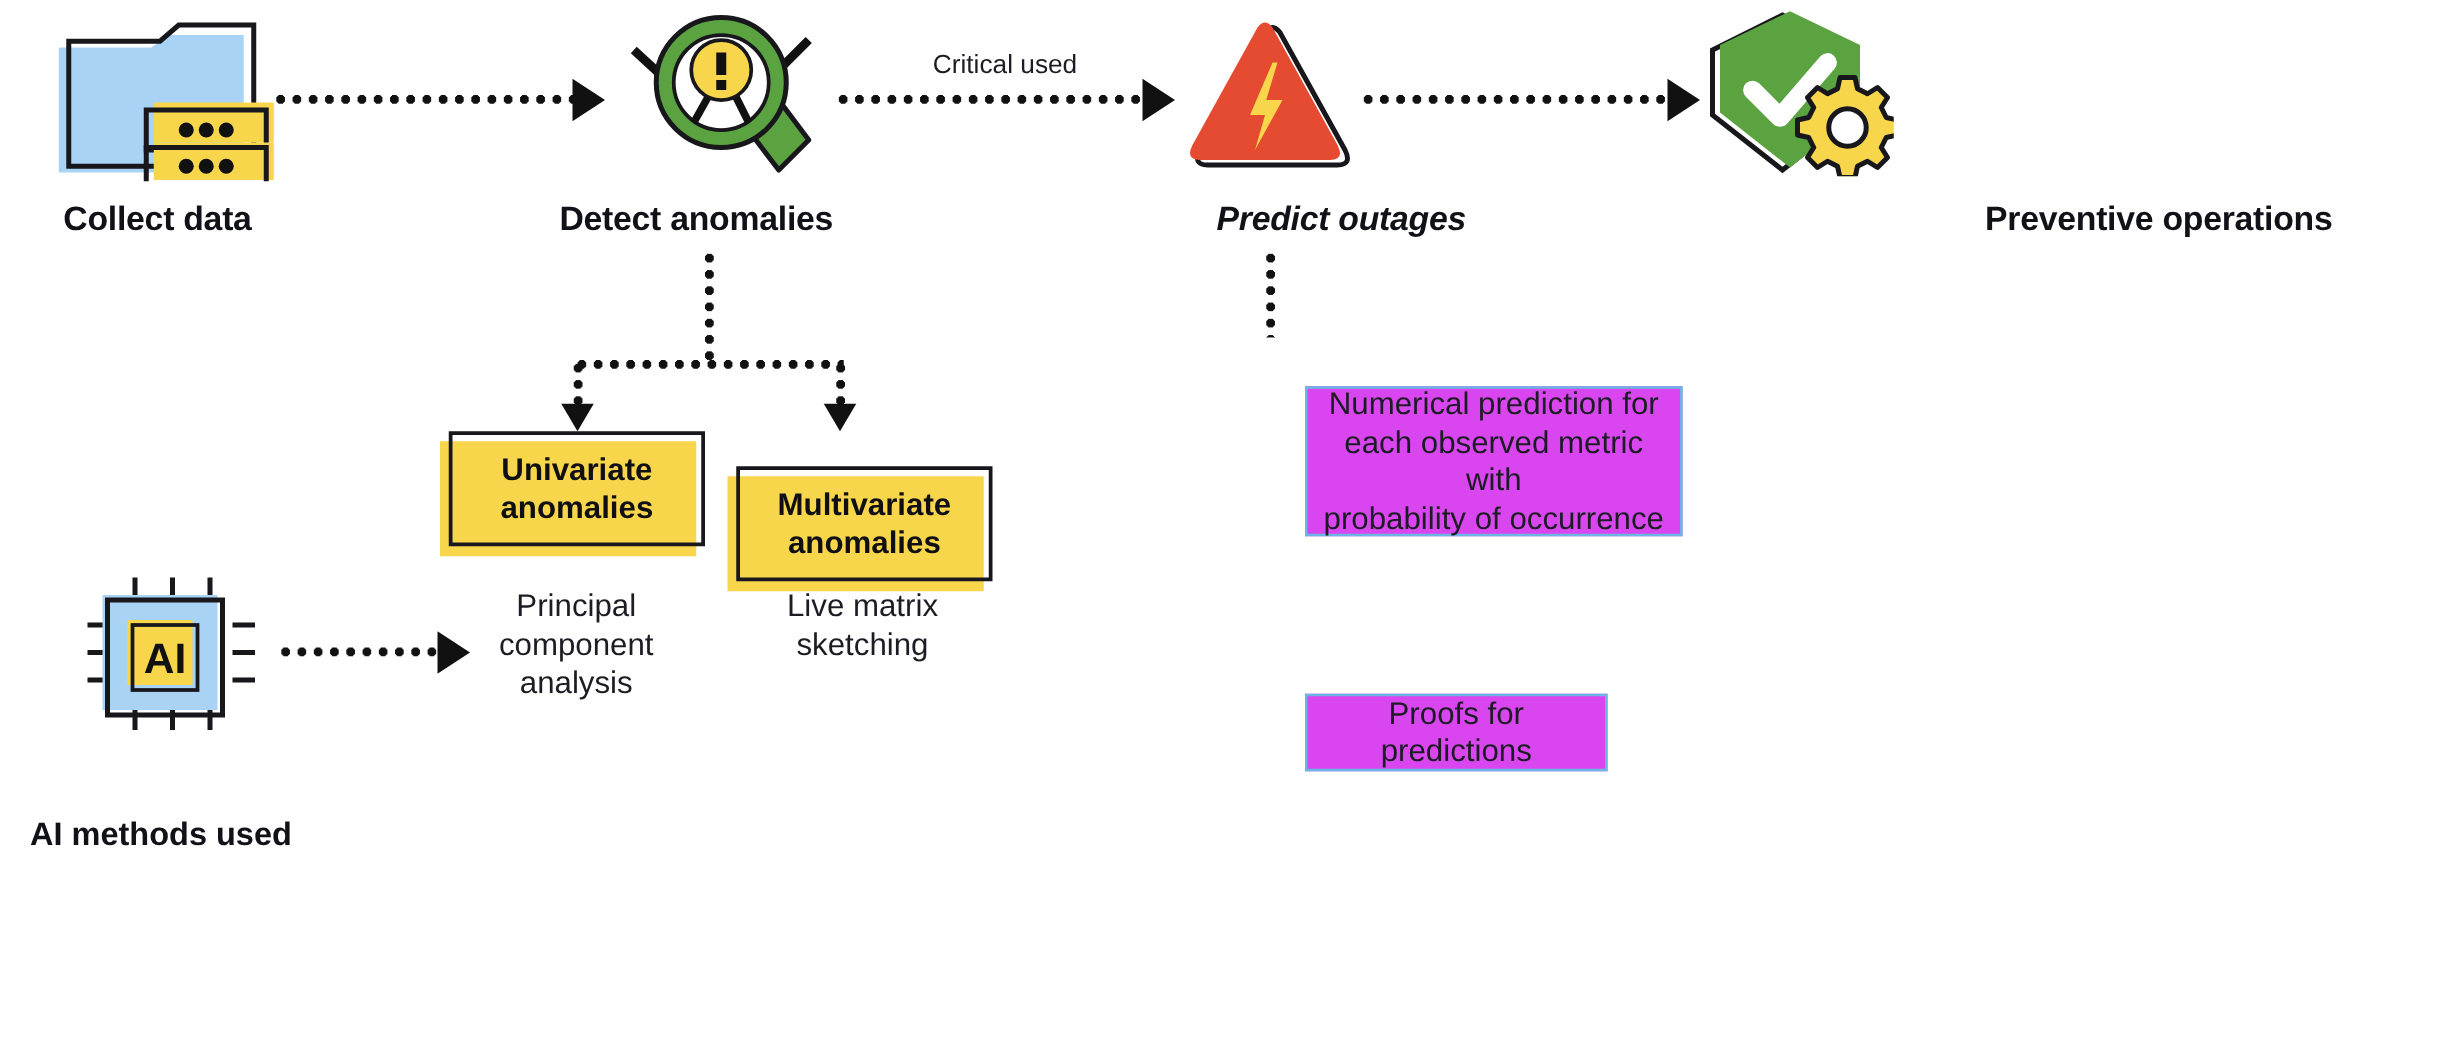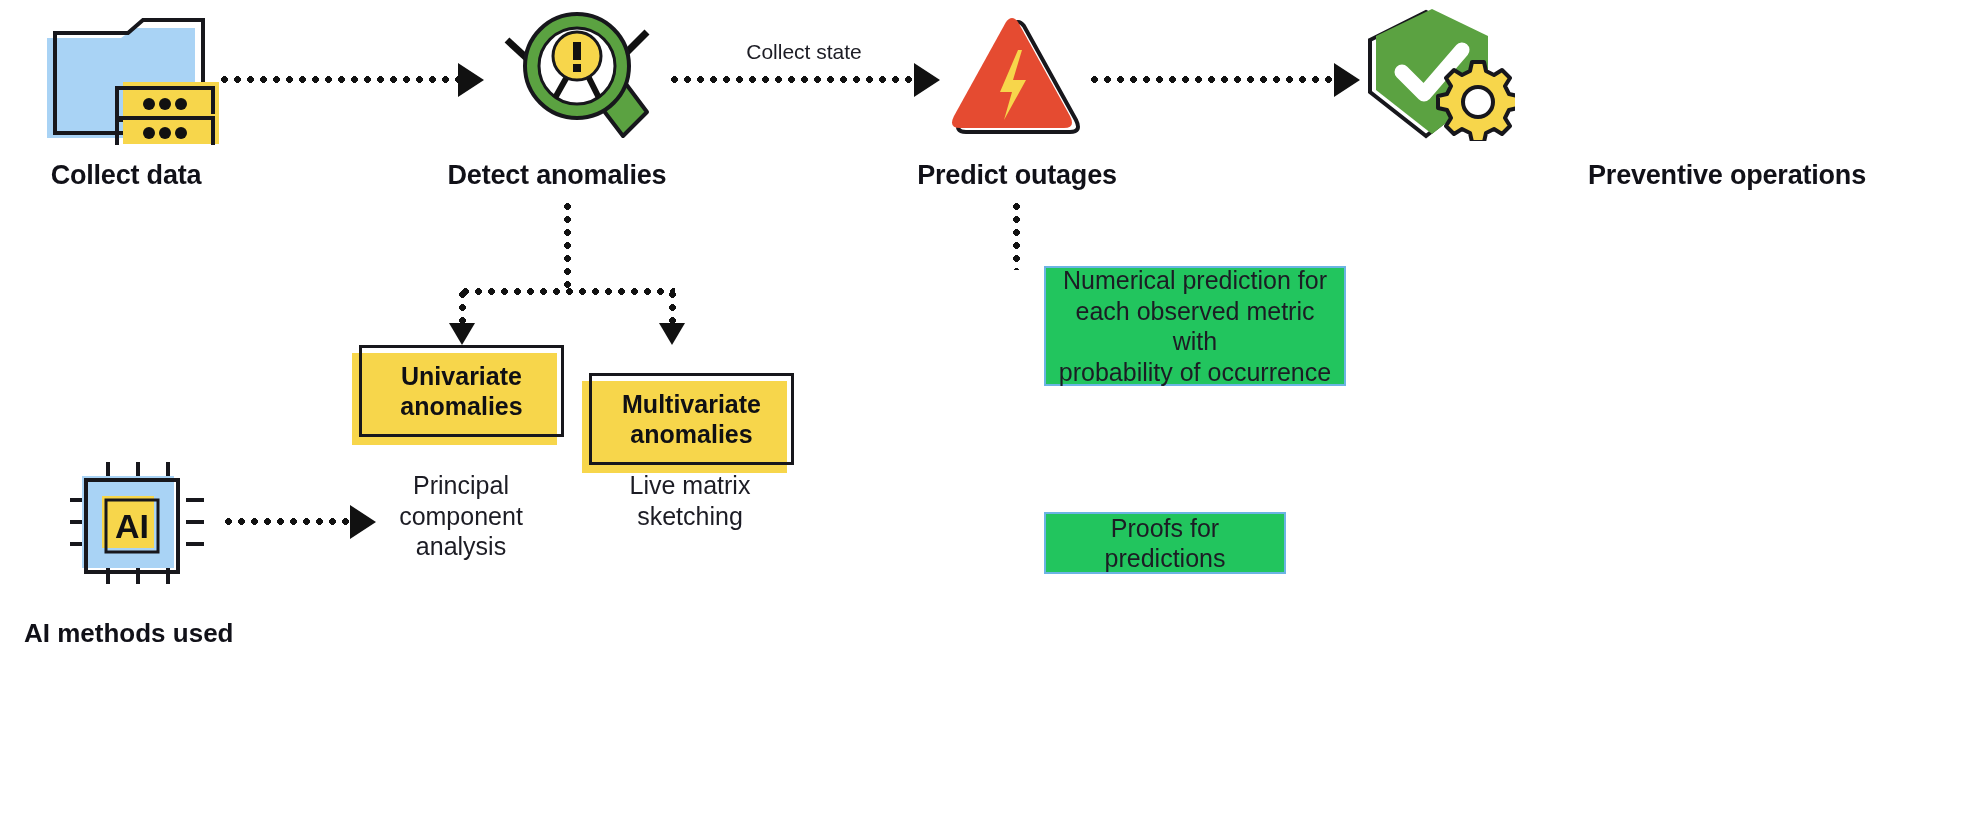--- a/index.html
+++ b/index.html
@@ -117,31 +117,32 @@
     color: #1c1c24;
     text-align: center;
     transform: translateX(-50%);
     white-space: pre-line;
   }
 
   
   .bcard {
     position: absolute;
     border: 2px solid #6cb4e4;
-    background: #22c55e;
+    background: #d946ef;
     box-sizing: border-box;
     display: flex;
     align-items: center;
     justify-content: center;
     text-align: center;
     font-size: 25px;
     line-height: 1.22;
     color: #1c1c24;
     white-space: pre-line;
     padding: 6px 12px;
+    margin-top: 43px;
   }
 
   
   .bottom-note {
     position: absolute;
     font-weight: bold;
     font-size: 26px;
     color: #111118;
     white-space: nowrap;
   }
@@ -192,30 +193,30 @@
 
     <line x1="60" y1="90" x2="78" y2="58" stroke="#111" stroke-width="6"></line>
     <line x1="104" y1="90" x2="88" y2="58" stroke="#111" stroke-width="6"></line>
 
     <circle cx="82" cy="48" r="24" fill="#F7D64B" stroke="#17171C" stroke-width="3"></circle>
     <rect x="78" y="34" width="8" height="18" fill="#111"></rect>
     <rect x="78" y="56" width="8" height="8" fill="#111"></rect>
   </svg>
   <div class="stage-label" style="left:557px; top:160px;">Detect anomalies</div>
 
-  <div class="edge-caption" style="left:804px; top:40px;">Collect state</div>
+  <div class="edge-caption" style="left:804px; top:40px;">Critical used</div>
   <div class="dot-h" style="left:668px; top:76px; width:250px;"></div>
   <div class="arrow-r" style="left:914px; top:63px;"></div>
 
   <svg class="abs" style="left:940px; top:8px;" width="155" height="135" viewBox="0 0 155 135">
     <path d="M72 18 Q78 10 84 18 L136 112 Q142 124 130 124 L26 124 Q14 124 20 112 Z" fill="none" stroke="#17171C" stroke-width="4"></path>
     <path d="M66 14 Q72 6 78 14 L130 108 Q136 120 124 120 L20 120 Q8 120 14 108 Z" fill="#E54B31"></path>
     <path d="M78 42 L60 84 L72 84 L64 112 L86 72 L73 72 L82 42 Z" fill="#F7D64B"></path>
   </svg>
-  <div class="stage-label" style="left:1017px; top:160px;">Predict outages</div>
+  <div class="stage-label" style="left:1073px; top:160px;font-style:italic;">Predict outages</div>
 
   <div class="dot-h" style="left:1088px; top:76px; width:250px;"></div>
   <div class="arrow-r" style="left:1334px; top:63px;"></div>
 
   <svg class="abs" style="left:1350px; top:6px;" width="165" height="135" viewBox="0 0 165 135">
     <path d="M20 34 L76 6 L132 34 L132 86 L76 130 L20 86 Z" fill="none" stroke="#17171C" stroke-width="4"></path>
     <path d="M26 30 L82 3 L138 30 L138 84 L82 128 L26 84 Z" fill="#5BA241"></path>
     <path d="M52 66 L74 88 L112 44" fill="none" stroke="#ffffff" stroke-width="15" stroke-linecap="round" stroke-linejoin="round"></path>
 
     <g transform="translate(128,88)">
@@ -284,15 +285,15 @@
     <rect x="24" y="22" width="92" height="92" fill="none" stroke="#17171C" stroke-width="4"></rect>
 
     <rect x="40" y="38" width="52" height="52" fill="#F7D64B"></rect>
     <rect x="44" y="42" width="52" height="52" fill="none" stroke="#17171C" stroke-width="3"></rect>
     <text class="chip-ai-text" x="70" y="80" text-anchor="middle">AI</text>
   </svg>
 
   <div class="dot-h" style="left:222px; top:518px; width:142px;"></div>
   <div class="arrow-r" style="left:350px; top:505px;"></div>
 
-  <div class="bottom-note" style="left:24px; top:618px;text-align:center;">AI methods used</div>
+  <div class="bottom-note" style="left:24px; top:652px;text-align:center;">AI methods used</div>
 
 </div>
 
 </body></html>

